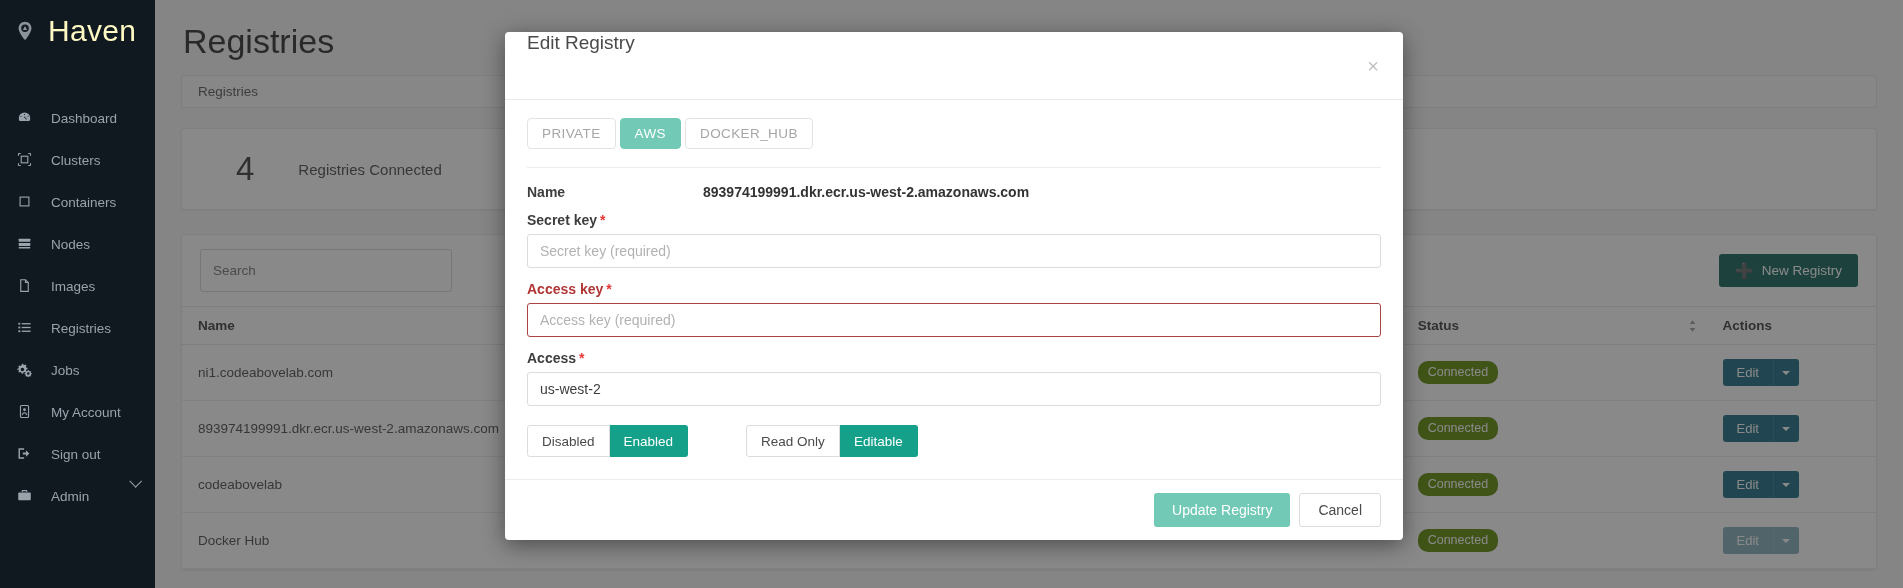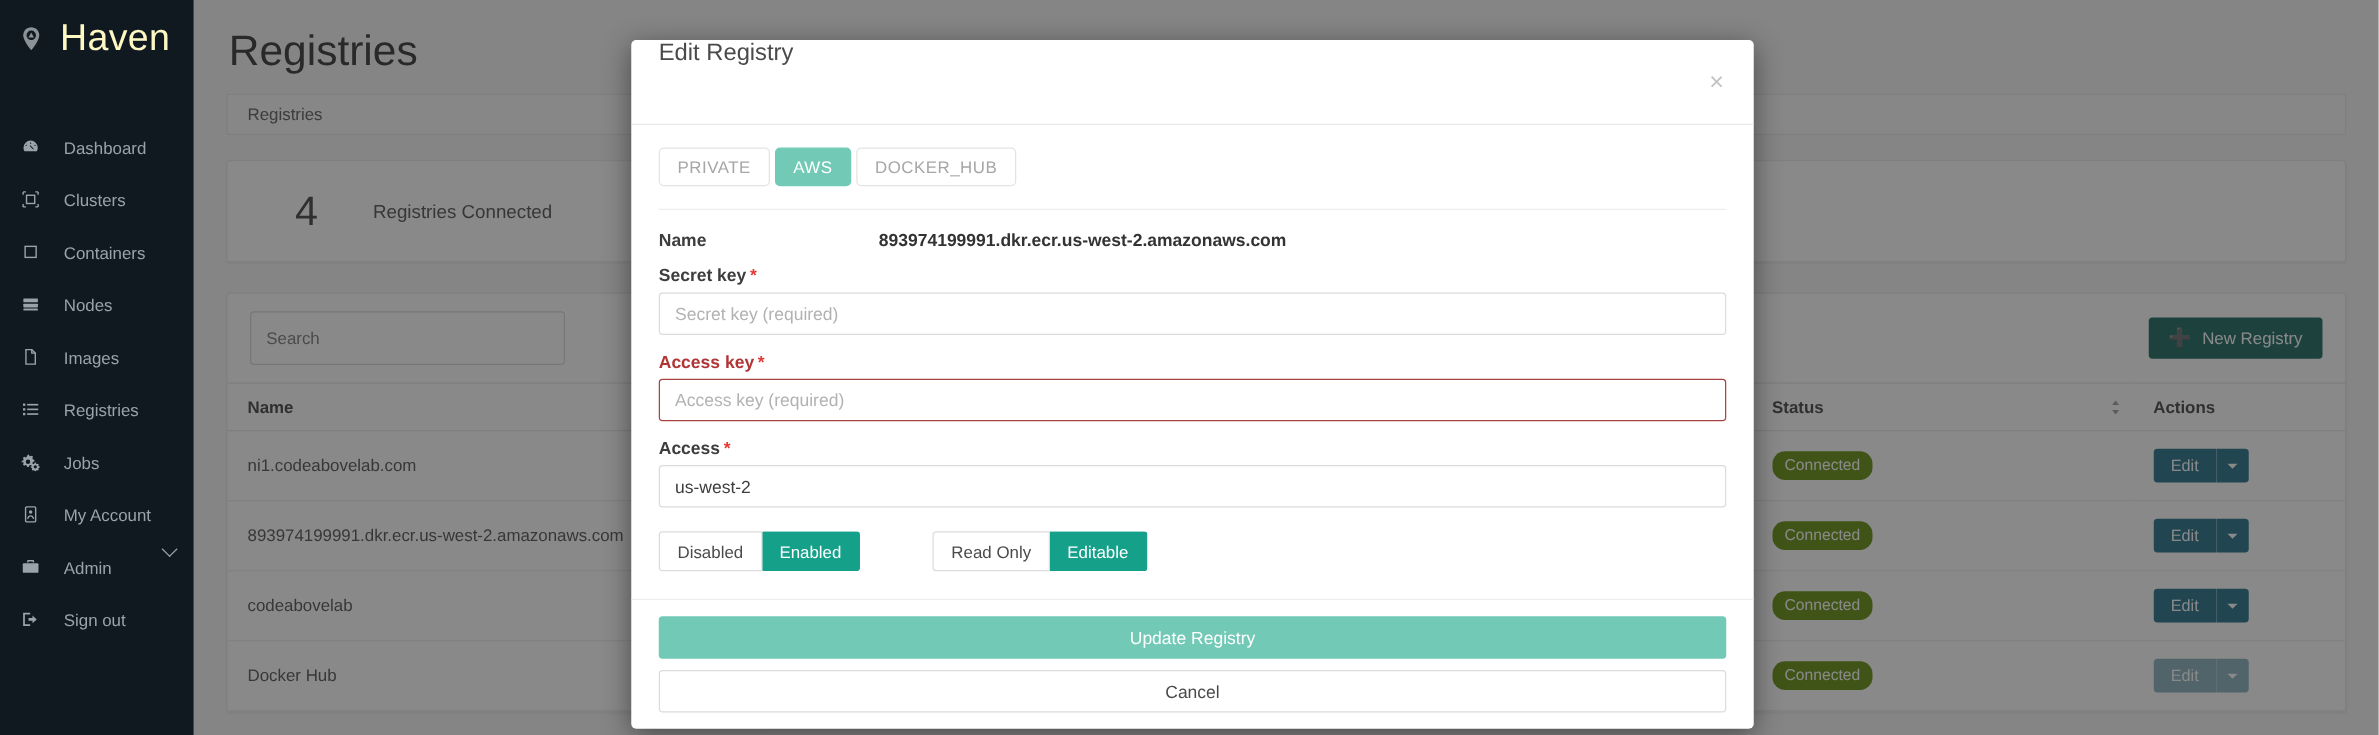--- a/index.html
+++ b/index.html
@@ -231,21 +231,21 @@
     padding: 0 14px; font-family: inherit; cursor: pointer;
   }
   .seg button:first-child { border-radius: 3px 0 0 3px; }
   .seg button:last-child  { border-radius: 0 3px 3px 0; border-left: none; }
   .seg button.on {
     background: #15a08a; border-color: #15a08a; color: #ffffff;
   }
 
   .modal-foot {
     border-top: 1px solid #ededed;
-    padding: 13px 22px; display: flex; justify-content: flex-end; gap: 9px; flex-direction: column;
+    padding: 13px 22px; display: flex; justify-content: flex-end; gap: 9px;
   }
   .btn-primary {
     background: #71c9b6; color: #ffffff; border: none;
     height: 34px; padding: 0 18px; border-radius: 3px;
     font-size: 14px; font-family: inherit; cursor: pointer;
   }
   .btn-secondary {
     background: #ffffff; color: #4a4a4a; border: 1px solid #dcdcdc;
     height: 34px; padding: 0 18px; border-radius: 3px;
     font-size: 14px; font-family: inherit; cursor: pointer;
@@ -352,36 +352,36 @@
             <circle cx="8" cy="6" r="1.5" fill="currentColor" stroke="none"></circle>
             <path d="M5.6 11.4c.4-1.4 1.3-2.1 2.4-2.1s2 .7 2.4 2.1" stroke-linecap="round"></path>
           </svg>
         </span>
         <span class="nav-label">My Account</span>
       </div>
 
       <div class="nav-item">
         <span class="nav-icon">
           <svg viewBox="0 0 16 16" fill="currentColor">
+            <path d="M1.6 2.4h6v1.5H3.1v8.2h4.5v1.5h-6z"></path>
+            <path d="M9.6 4.6l3.6 3.4-3.6 3.4V9.1H6.2V6.9h3.4z"></path>
+          </svg>
+        </span>
+        <span class="nav-label">Sign out</span>
+      </div>
+
+      <div class="nav-item">
+        <span class="nav-icon">
+          <svg viewBox="0 0 16 16" fill="currentColor">
             <path d="M6 2.2h4c.6 0 1 .5 1 1v1.1H9.8v-.8H6.2v.8H5V3.2c0-.5.4-1 1-1z"></path>
             <rect x="1.3" y="4.8" width="13.4" height="8.3" rx="1"></rect>
           </svg>
         </span>
         <span class="nav-label">Admin</span>
         <span class="nav-caret"></span>
-      </div>
-
-      <div class="nav-item">
-        <span class="nav-icon">
-          <svg viewBox="0 0 16 16" fill="currentColor">
-            <path d="M1.6 2.4h6v1.5H3.1v8.2h4.5v1.5h-6z"></path>
-            <path d="M9.6 4.6l3.6 3.4-3.6 3.4V9.1H6.2V6.9h3.4z"></path>
-          </svg>
-        </span>
-        <span class="nav-label">Sign out</span>
       </div>
 
     </div>
   </nav>
 
   <div class="page">
     <div class="page-inner">
       <h1 class="page-title">Registries</h1>
       <div class="breadcrumb">
         <span>Registries</span>

